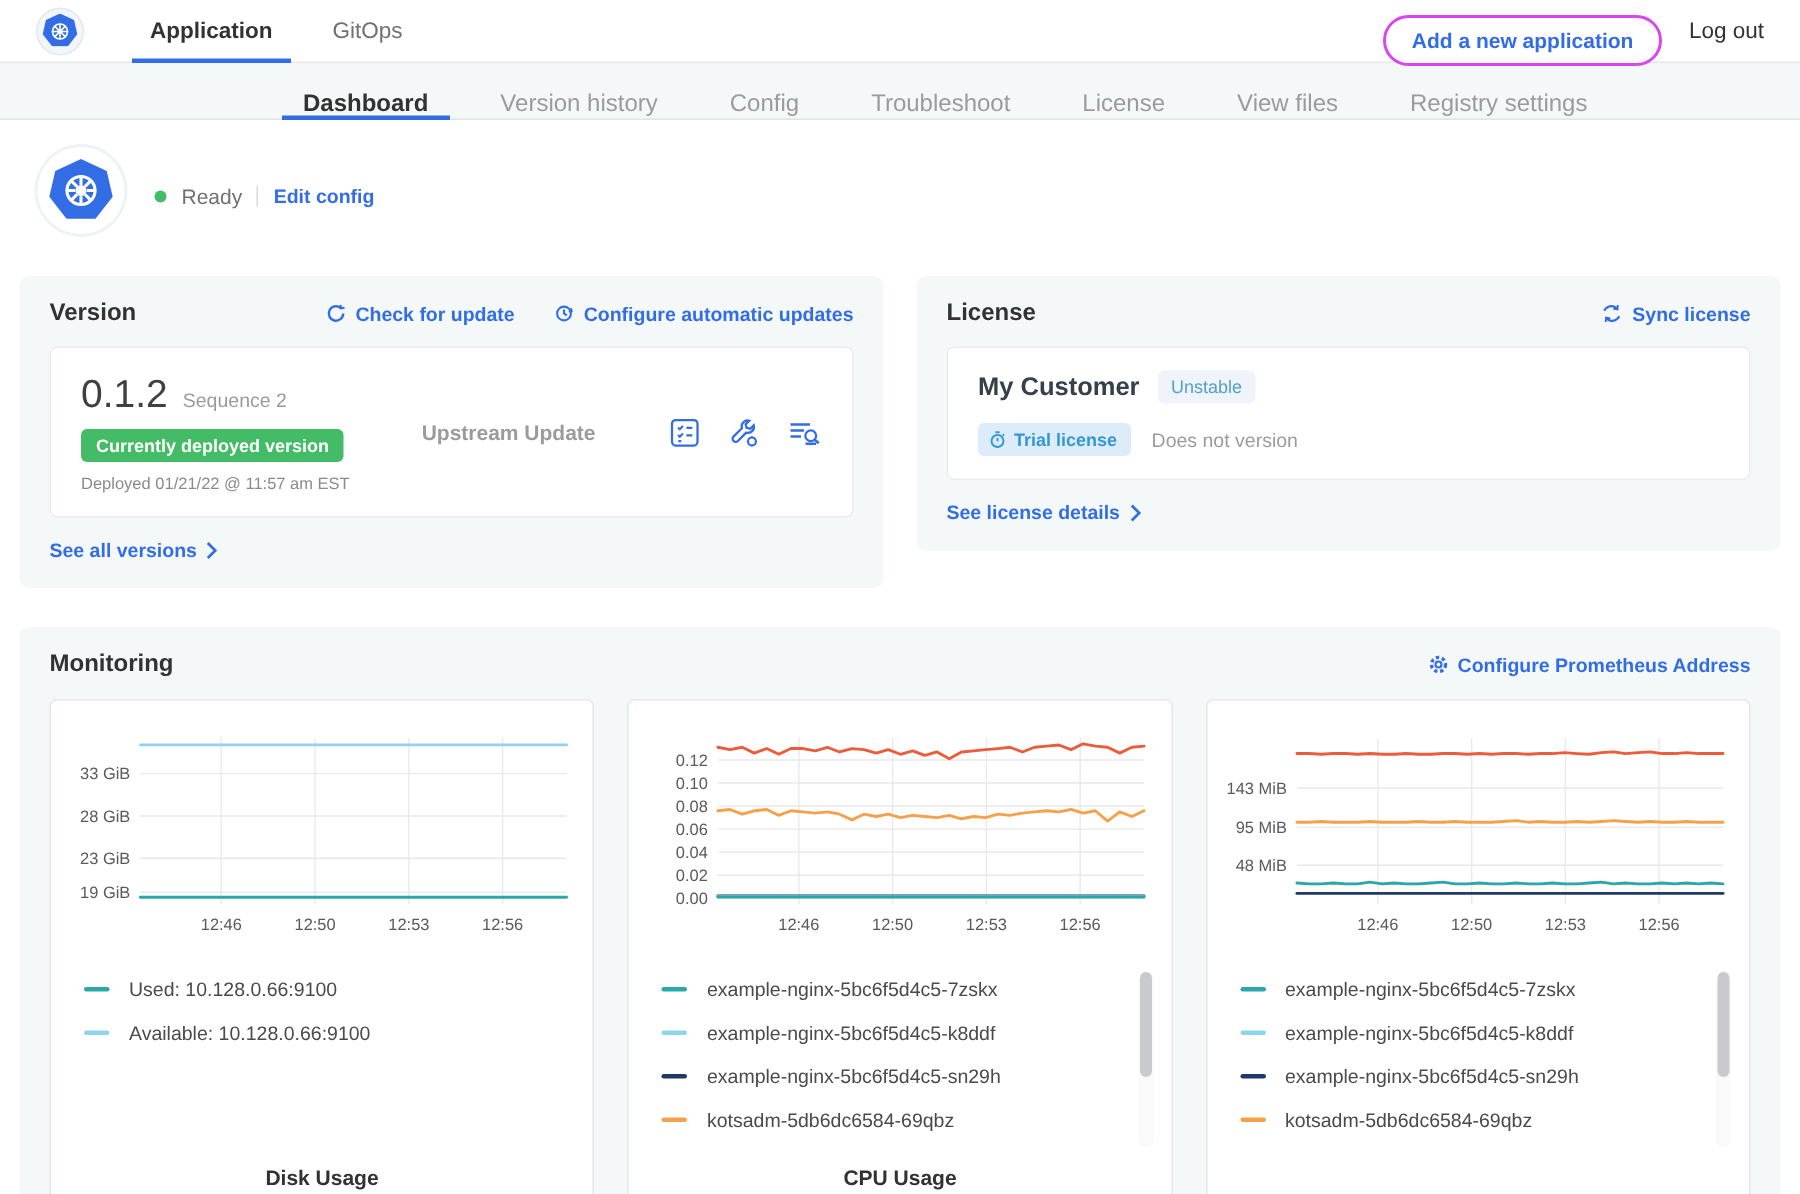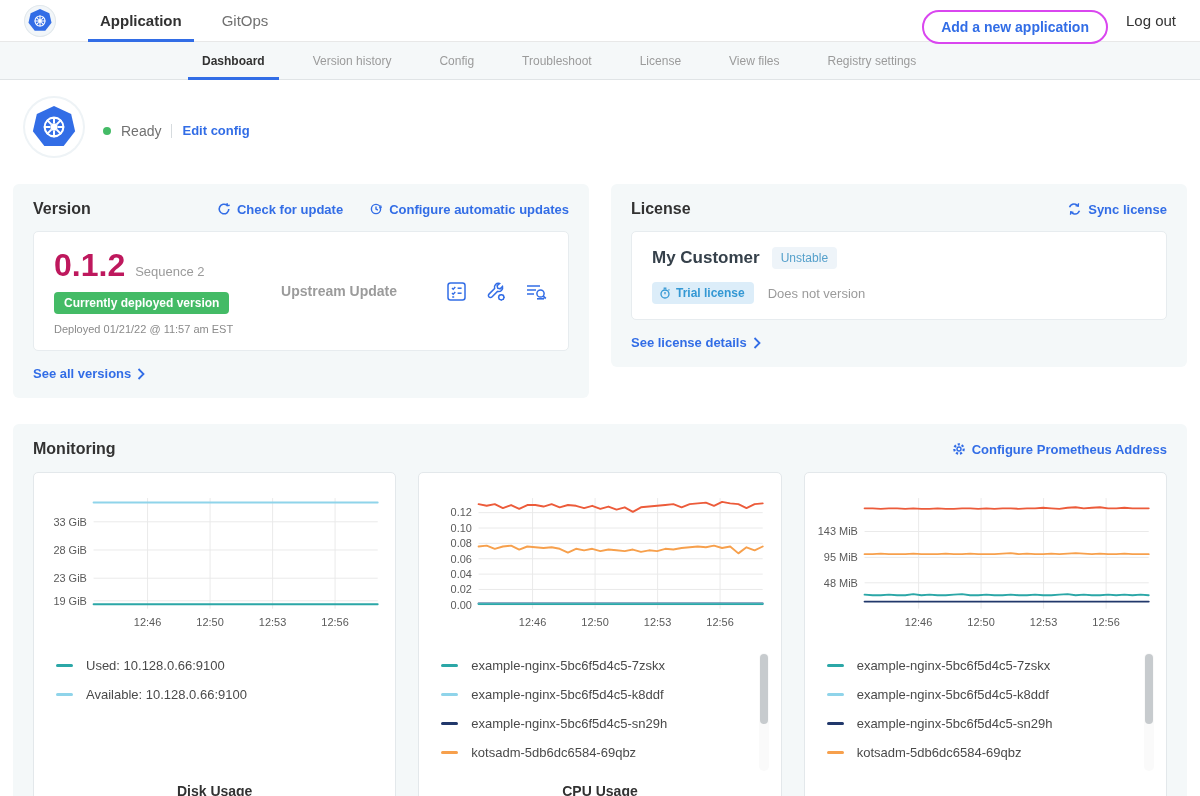--- a/index.html
+++ b/index.html
@@ -12,21 +12,21 @@
   .topnav-tabs { display:flex; margin-left:32px; height:100%; }
   .topnav-tab { position:relative; display:flex; align-items:center; padding:0 12px; margin-right:16px; font-size:15px; color:#717171; cursor:pointer; }
   .topnav-tab.active { color:#323232; font-weight:700; }
   .topnav-tab.active::after { content:""; position:absolute; left:0; right:0; bottom:-1px; height:3px; background:#326de6; }
   .topnav-right { margin-left:auto; display:flex; align-items:center; gap:18px; }
   .pill-btn { border:2px solid #d946ef; color:#326de6; font-weight:700; font-size:14px; padding:7px 17px; border-radius:18px; background:#fff; cursor:pointer; font-family:inherit;margin-top:12px; }
   .logout { font-size:15px; color:#323232; cursor:pointer; }
 
   
   .subnav { height:38px; background:#f5f8f9; border-bottom:1px solid #e0e4e6; display:flex; align-items:stretch; padding-left:188px; }
-  .subnav-item { position:relative; display:flex; align-items:center; padding:0 14px; margin-right:20px; font-size:12px; color:#9b9b9b; cursor:pointer; }
+  .subnav-item { position:relative; display:flex; align-items:flex-end; padding:0 14px; margin-right:20px; font-size:16px; color:#9b9b9b; cursor:pointer; }
   .subnav-item.active { color:#323232; font-weight:700; }
   .subnav-item.active::after { content:""; position:absolute; left:0; right:0; bottom:-1px; height:3px; background:#326de6; }
 
   
   .app-header { display:flex; align-items:center; padding:18px 24px 22px 25px; gap:20px; }
   .app-avatar { width:58px; height:58px; border-radius:50%; background:#fff; box-shadow:0 0 0 2px #eef3f6; display:flex; align-items:center; justify-content:center; }
   .app-avatar .heptagon { width:44px; height:42px; }
   .app-title { font-size:30px; font-weight:700; color:#323232; letter-spacing:0.2px; }
   .app-status-row { display:flex; align-items:center; gap:10px; margin-top:7px; font-size:14px; }
   .status-dot { width:8px; height:8px; border-radius:50%; background:#44bb66; }
@@ -37,21 +37,21 @@
   
   .main { padding:6px 13px 20px; }
   .cards-row { display:grid; grid-template-columns:1fr 1fr; gap:22px; align-items:start; }
   .panel { background:#f4f8f9; border-radius:6px; padding:16px 20px 16px; }
   .panel-head { display:flex; align-items:center; }
   .panel-title { font-size:16px; font-weight:700; color:#323232; }
   .panel-head .links { margin-left:auto; display:flex; gap:26px; }
   .white-card { background:#fff; border:1px solid #e7ecef; border-radius:5px; margin-top:13px; padding:15px 20px; }
   .version-body { display:flex; align-items:center; }
   .ver-num-row { display:flex; align-items:baseline; gap:10px; }
-  .ver-num { font-size:32px; font-weight:700; color:#be185d; }
+  .ver-num { font-size:26px; font-weight:400; color:#404040; }
   .ver-seq { font-size:13px; color:#9b9b9b; }
   .deployed-badge { display:inline-block; margin-top:8px; background:#44bb66; color:#fff; font-size:12px; font-weight:700; padding:4px 10px; border-radius:4px; }
   .deployed-at { margin-top:9px; font-size:11px; color:#8a8a8a; }
   .upstream { flex:1; text-align:center; color:#9b9b9b; font-weight:700; font-size:14px; }
   .ver-icons { display:flex; align-items:center; gap:16px; }
   .see-link { margin-top:13px; }
 
   .lic-name-row { display:flex; align-items:center; gap:12px; }
   .lic-name { font-size:17px; font-weight:700; color:#35404a; }
   .chip-muted { background:#eef4f9; color:#55a0cb; font-size:12px; padding:4px 9px; border-radius:4px; }

